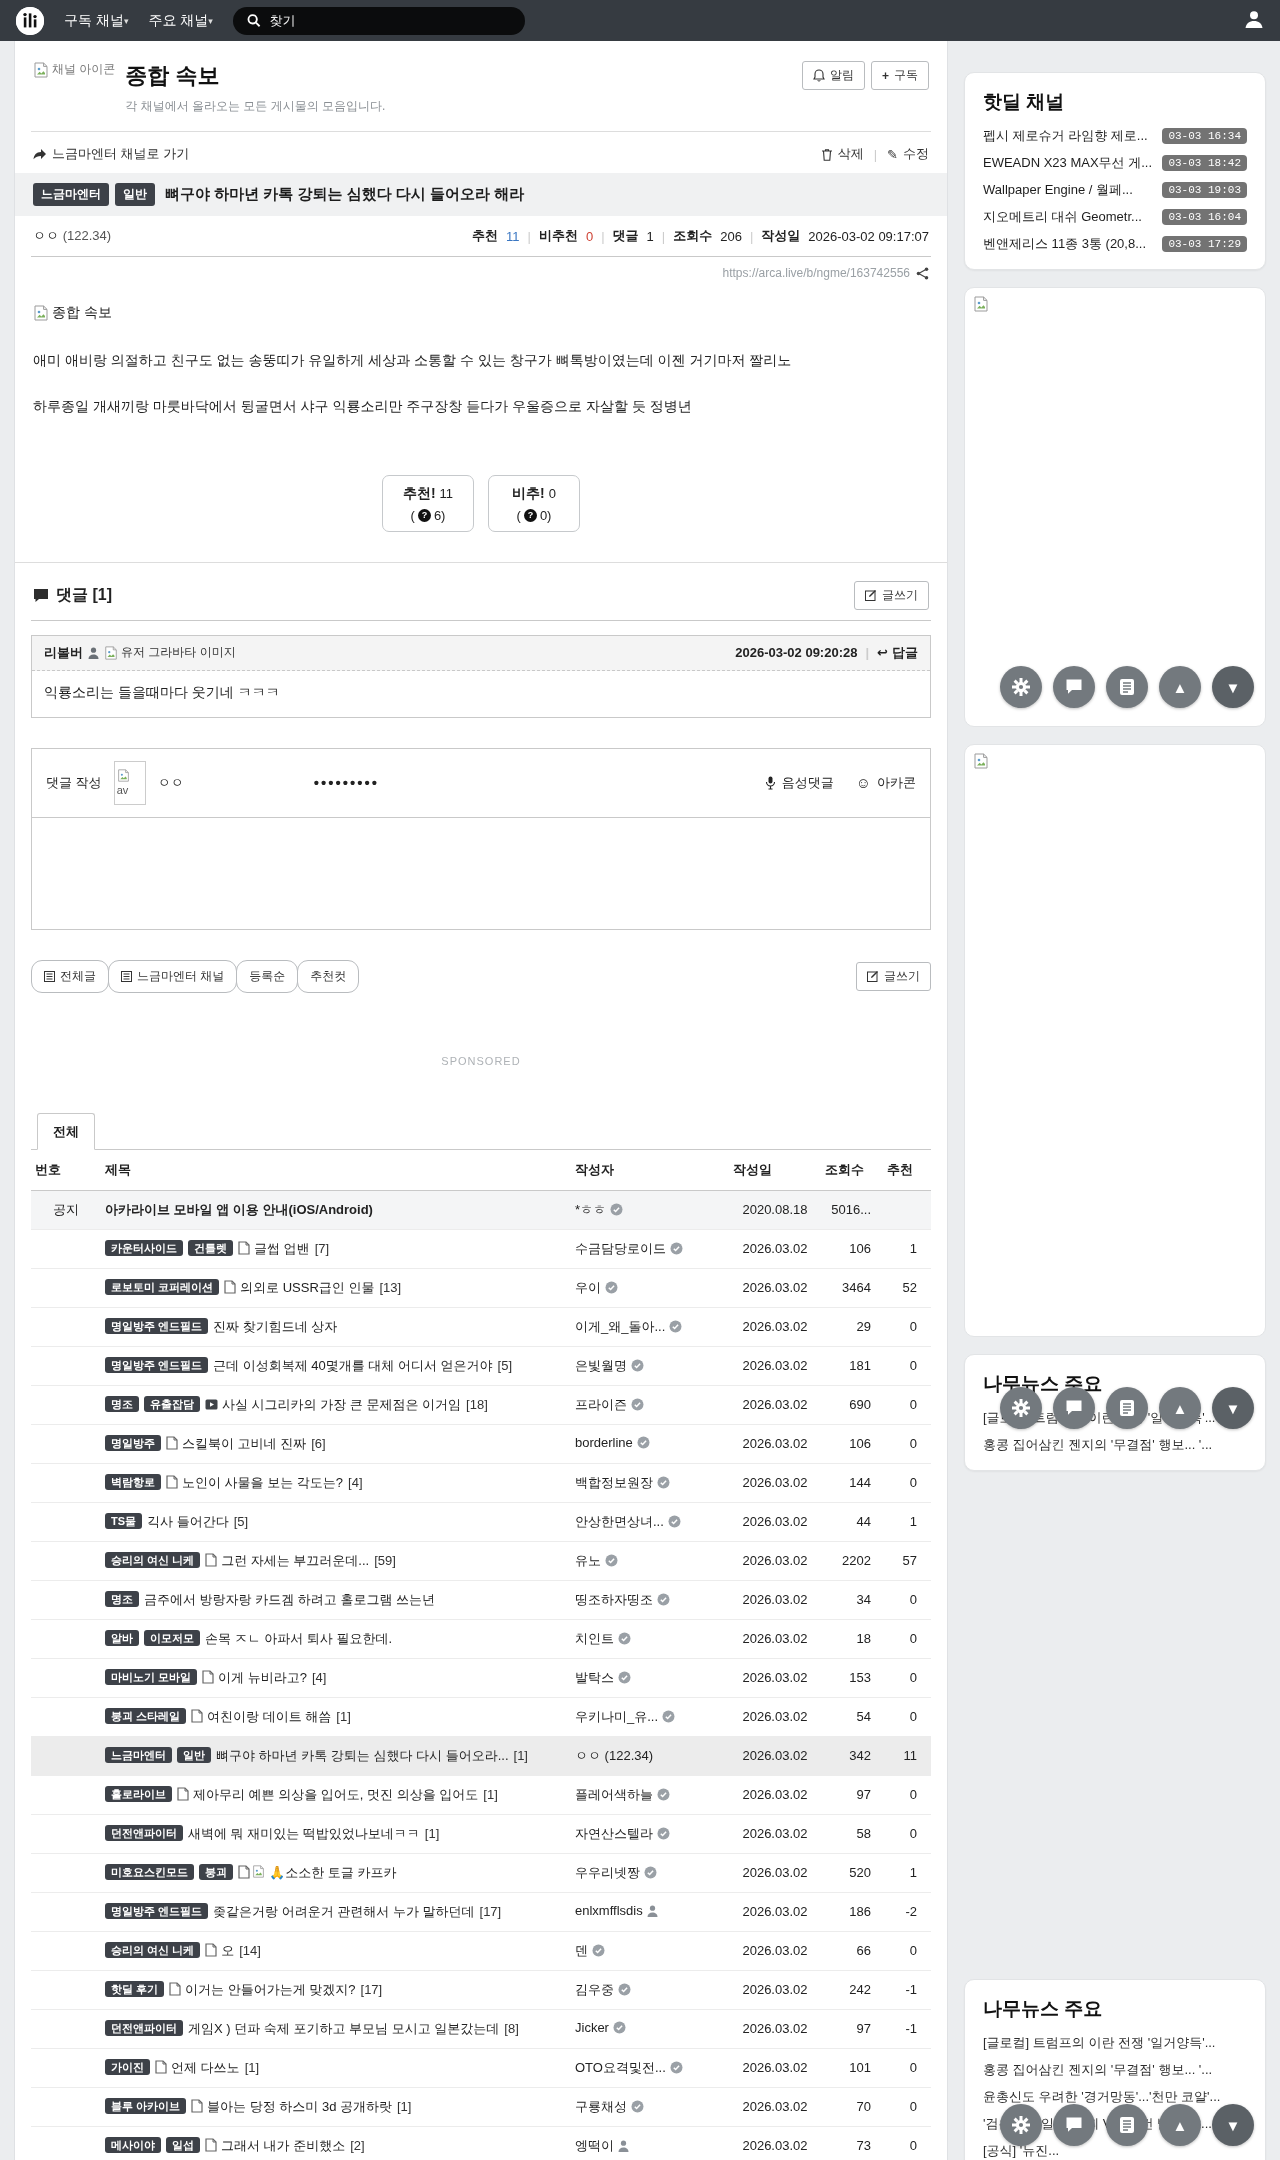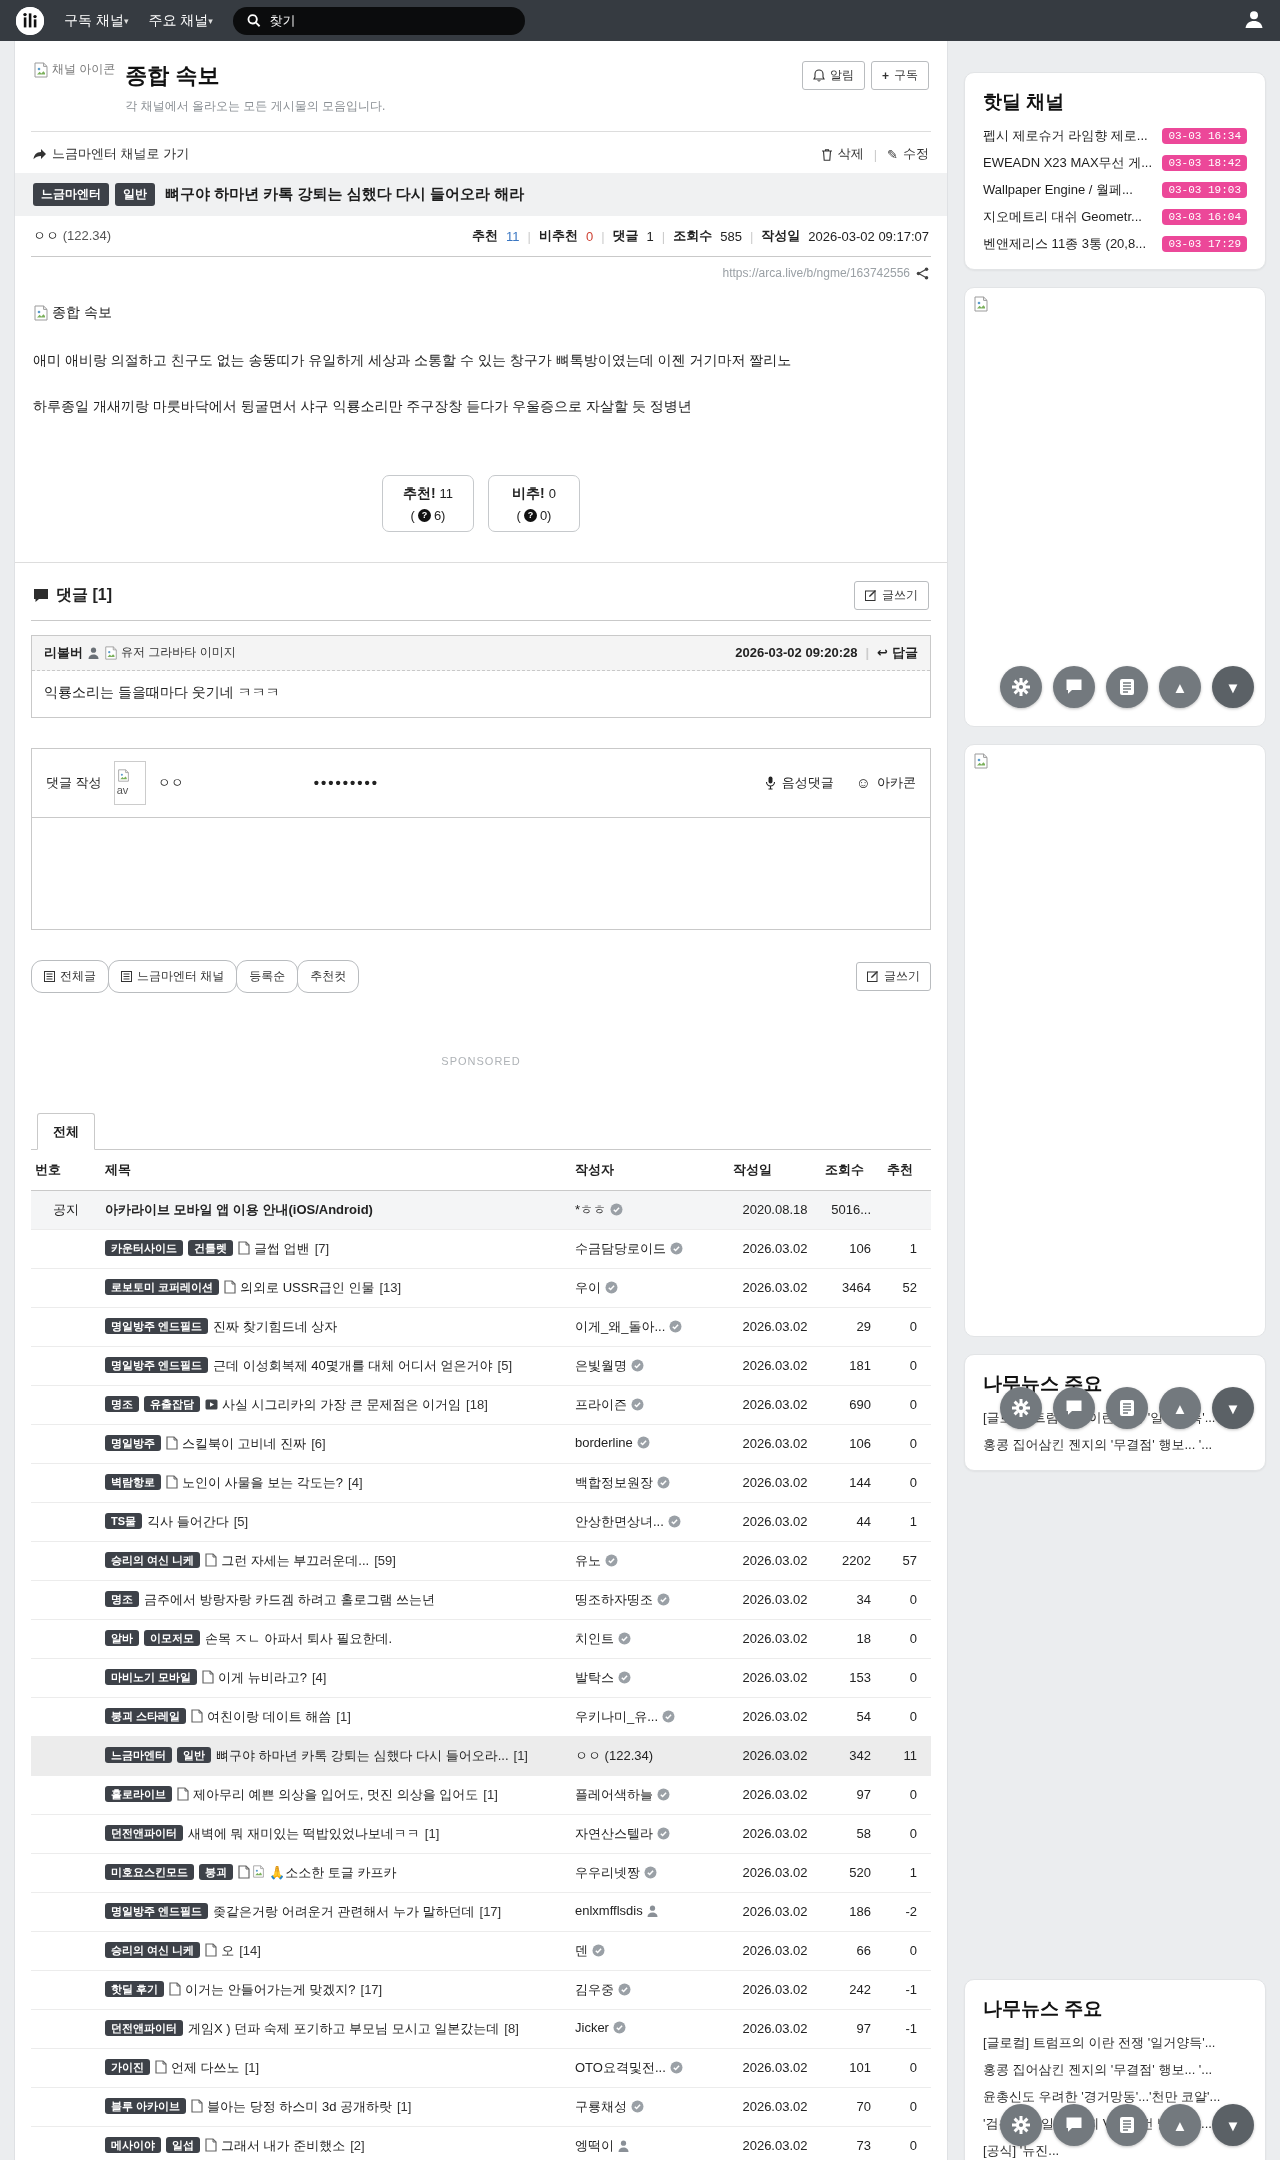--- a/index.html
+++ b/index.html
@@ -109,21 +109,21 @@
   .aicon { margin-left:4px; vertical-align:-2px; display:inline-block; }
   tr.notice { background:#f4f5f6; }
   tr.notice .c-title { font-weight:bold; }
   tr.hl { background:#ececec; }
 
   
   .card { background:#fff; border:1px solid #e2e4e6; border-radius:10px; box-shadow:0 1px 2px rgba(0,0,0,.05); padding:16px 18px; margin-bottom:17px; }
   .card h3 { font-size:19px; font-weight:bold; color:#111; margin-bottom:12px; }
   .hd-item { display:flex; align-items:center; margin-top:9px; list-style:none; }
   .hd-link { font-size:13px; color:#1d1d1d; white-space:nowrap; overflow:hidden; text-overflow:ellipsis; flex:1; cursor:pointer; }
-  .hd-time { background:#ec4899; color:#fff; font-family:"Liberation Mono","DejaVu Sans Mono",monospace; font-size:11px; padding:2px 6px; border-radius:4px; margin-left:6px; white-space:nowrap; }
+  .hd-time { background:#737373; color:#fff; font-family:"Liberation Mono","DejaVu Sans Mono",monospace; font-size:11px; padding:2px 6px; border-radius:4px; margin-left:6px; white-space:nowrap; }
   .ad-card { background:#fff; border:1px solid #e2e4e6; border-radius:10px; margin-bottom:17px; padding:8px; }
   .ad-1 { height:440px; }
   .ad-2 { height:593px; }
   .news-item { list-style:none; font-size:13px; color:#2c2c2c; margin-top:9px; white-space:nowrap; overflow:hidden; text-overflow:ellipsis; cursor:pointer; }
   .news-card-2 { margin-top:508px; height:200px; overflow:hidden; }
 
   
   .float-group { position:absolute; right:26px; display:flex; gap:11px; }
   .fbtn { width:42px; height:42px; border-radius:50%; background:#73797e; display:flex; align-items:center; justify-content:center; color:#fff; font-size:15px; cursor:pointer; box-shadow:0 1px 3px rgba(0,0,0,.25); }
   .fbtn.dark { background:#5b6166; }
@@ -238,21 +238,21 @@
           <b>추천</b>
           <span class="num-up">11</span>
           <span class="sep"></span>
           <b>비추천</b>
           <span class="num-down">0</span>
           <span class="sep"></span>
           <b>댓글</b>
           <span>1</span>
           <span class="sep"></span>
           <b>조회수</b>
-          <span>585</span>
+          <span>206</span>
           <span class="sep"></span>
           <b>작성일</b>
           <span>2026-03-02 09:17:07</span>
         </div>
       </div>
 
       <div class="share-row">
         <span>https://arca.live/b/ngme/163742556</span>
         <svg width="13" height="13" viewBox="0 0 13 13">
             <circle cx="2.5" cy="6.5" r="1.8" fill="#444"></circle>

